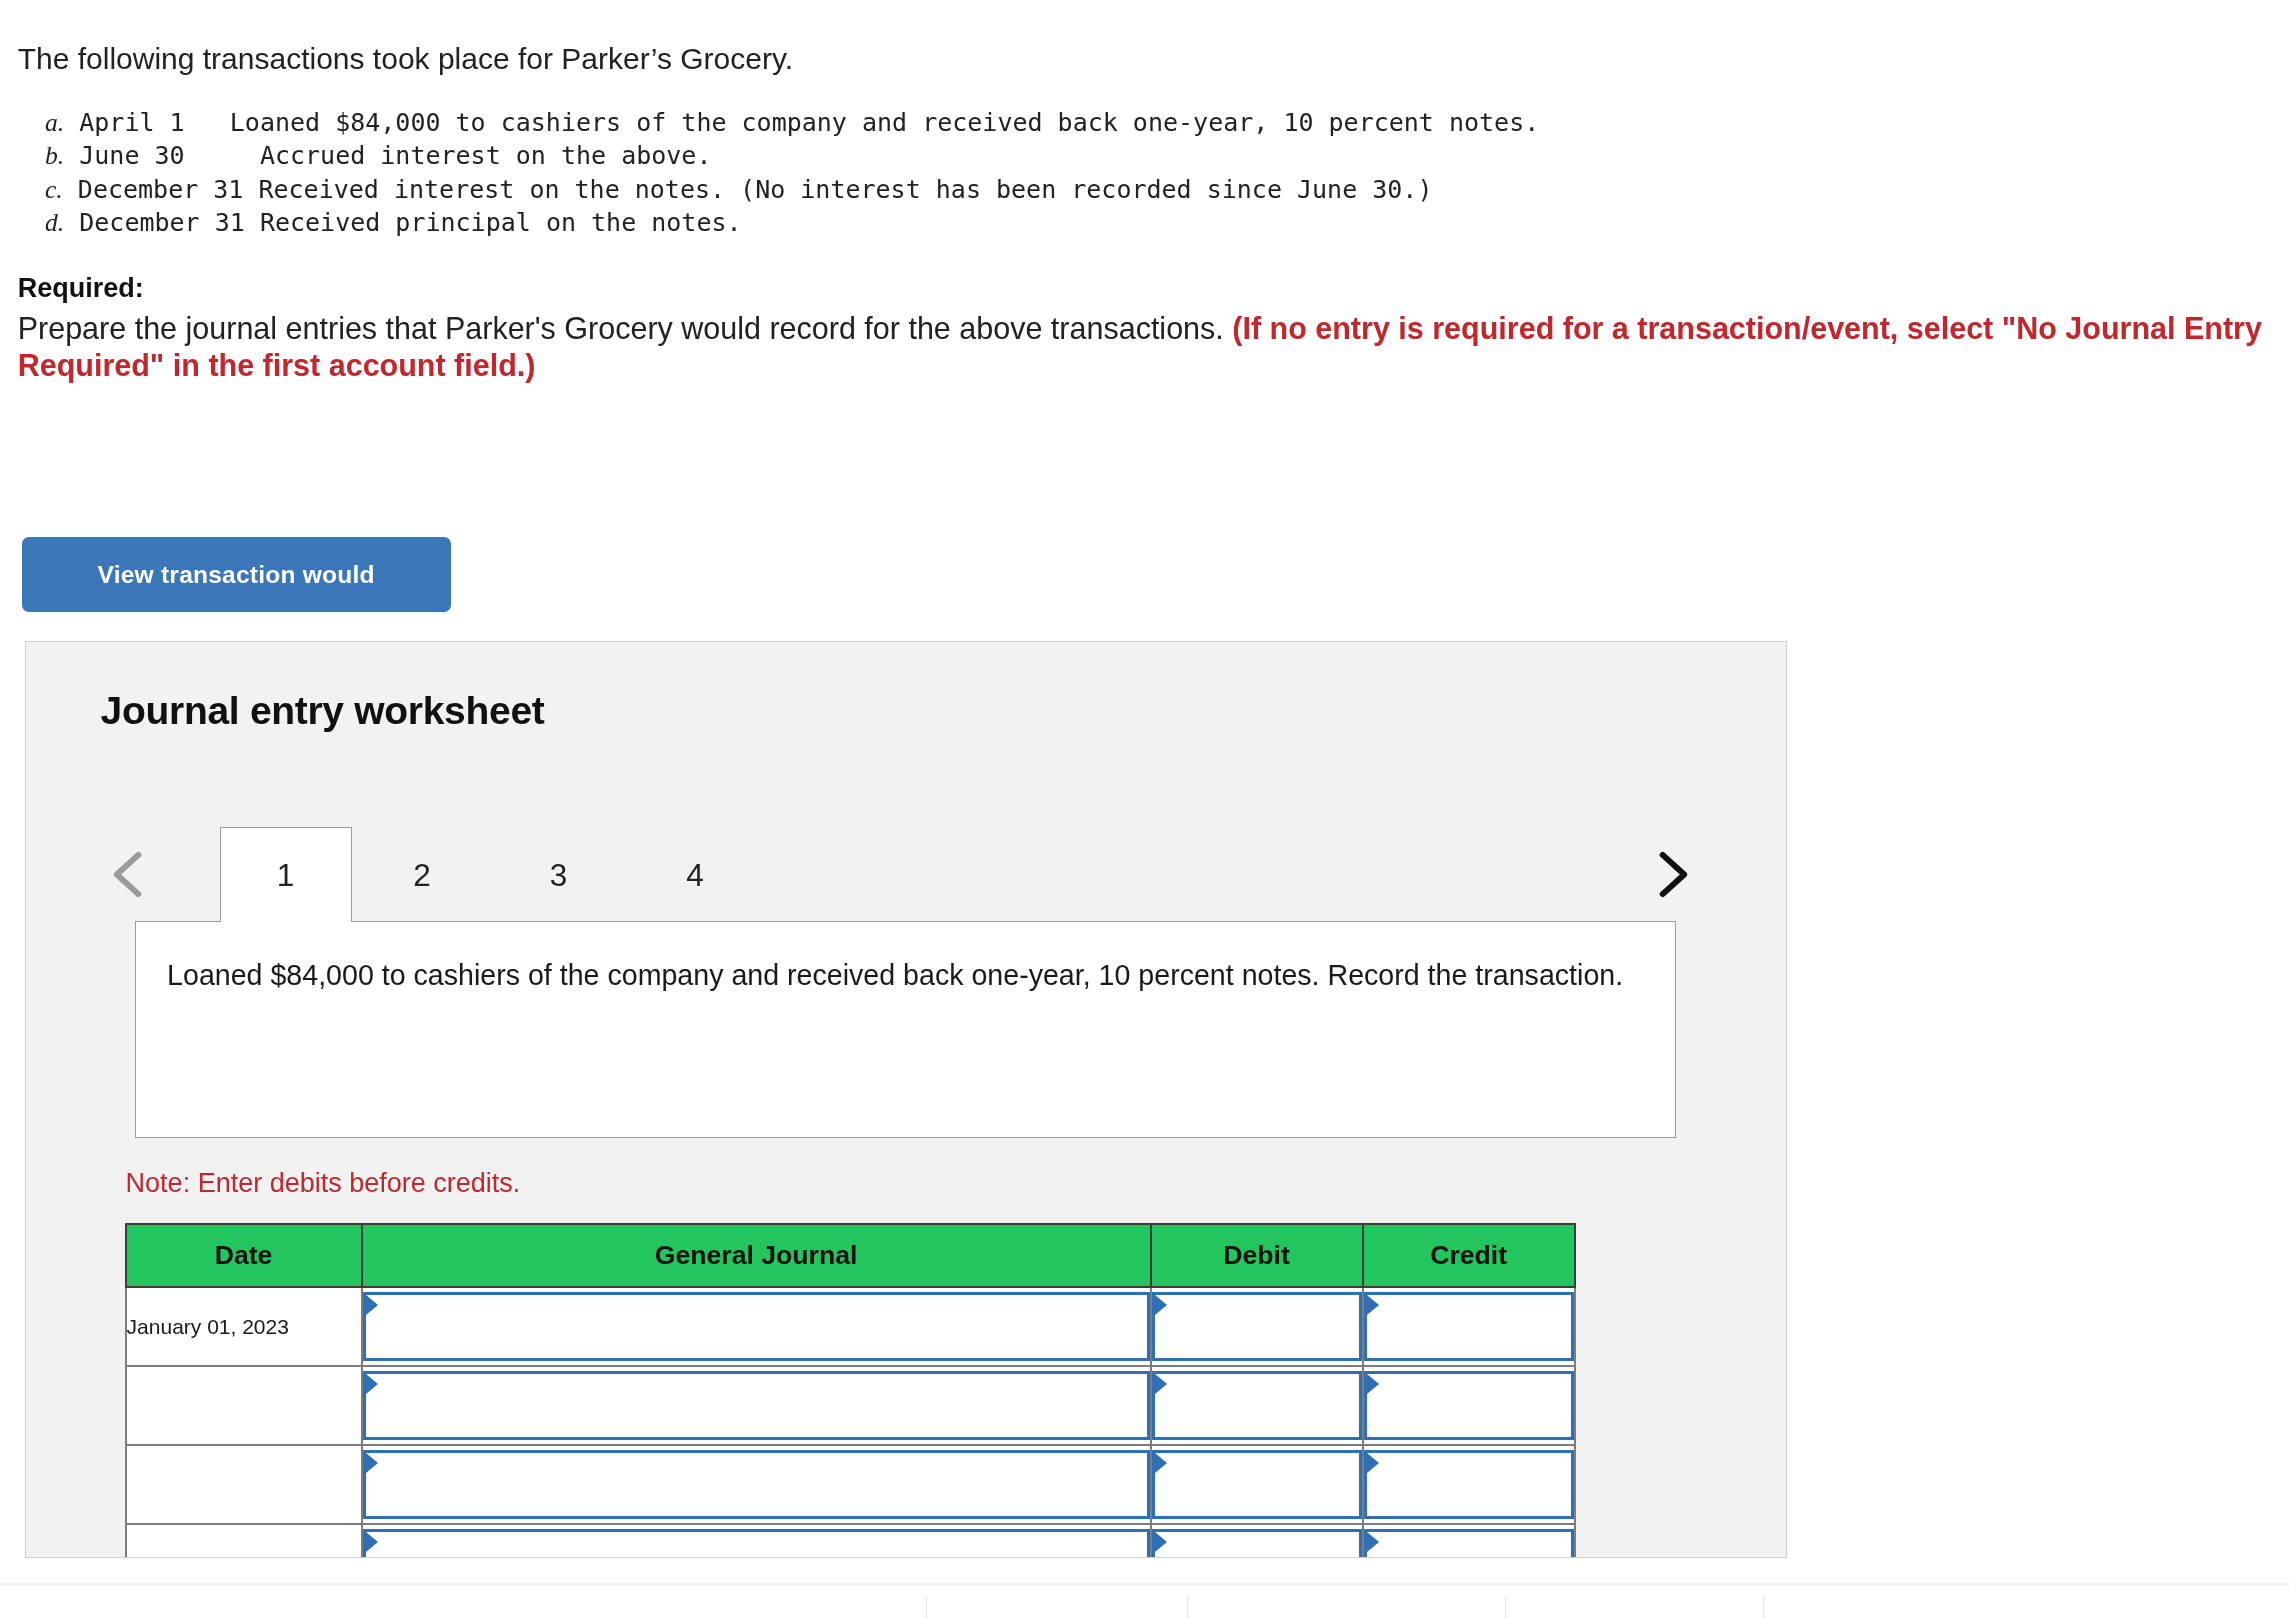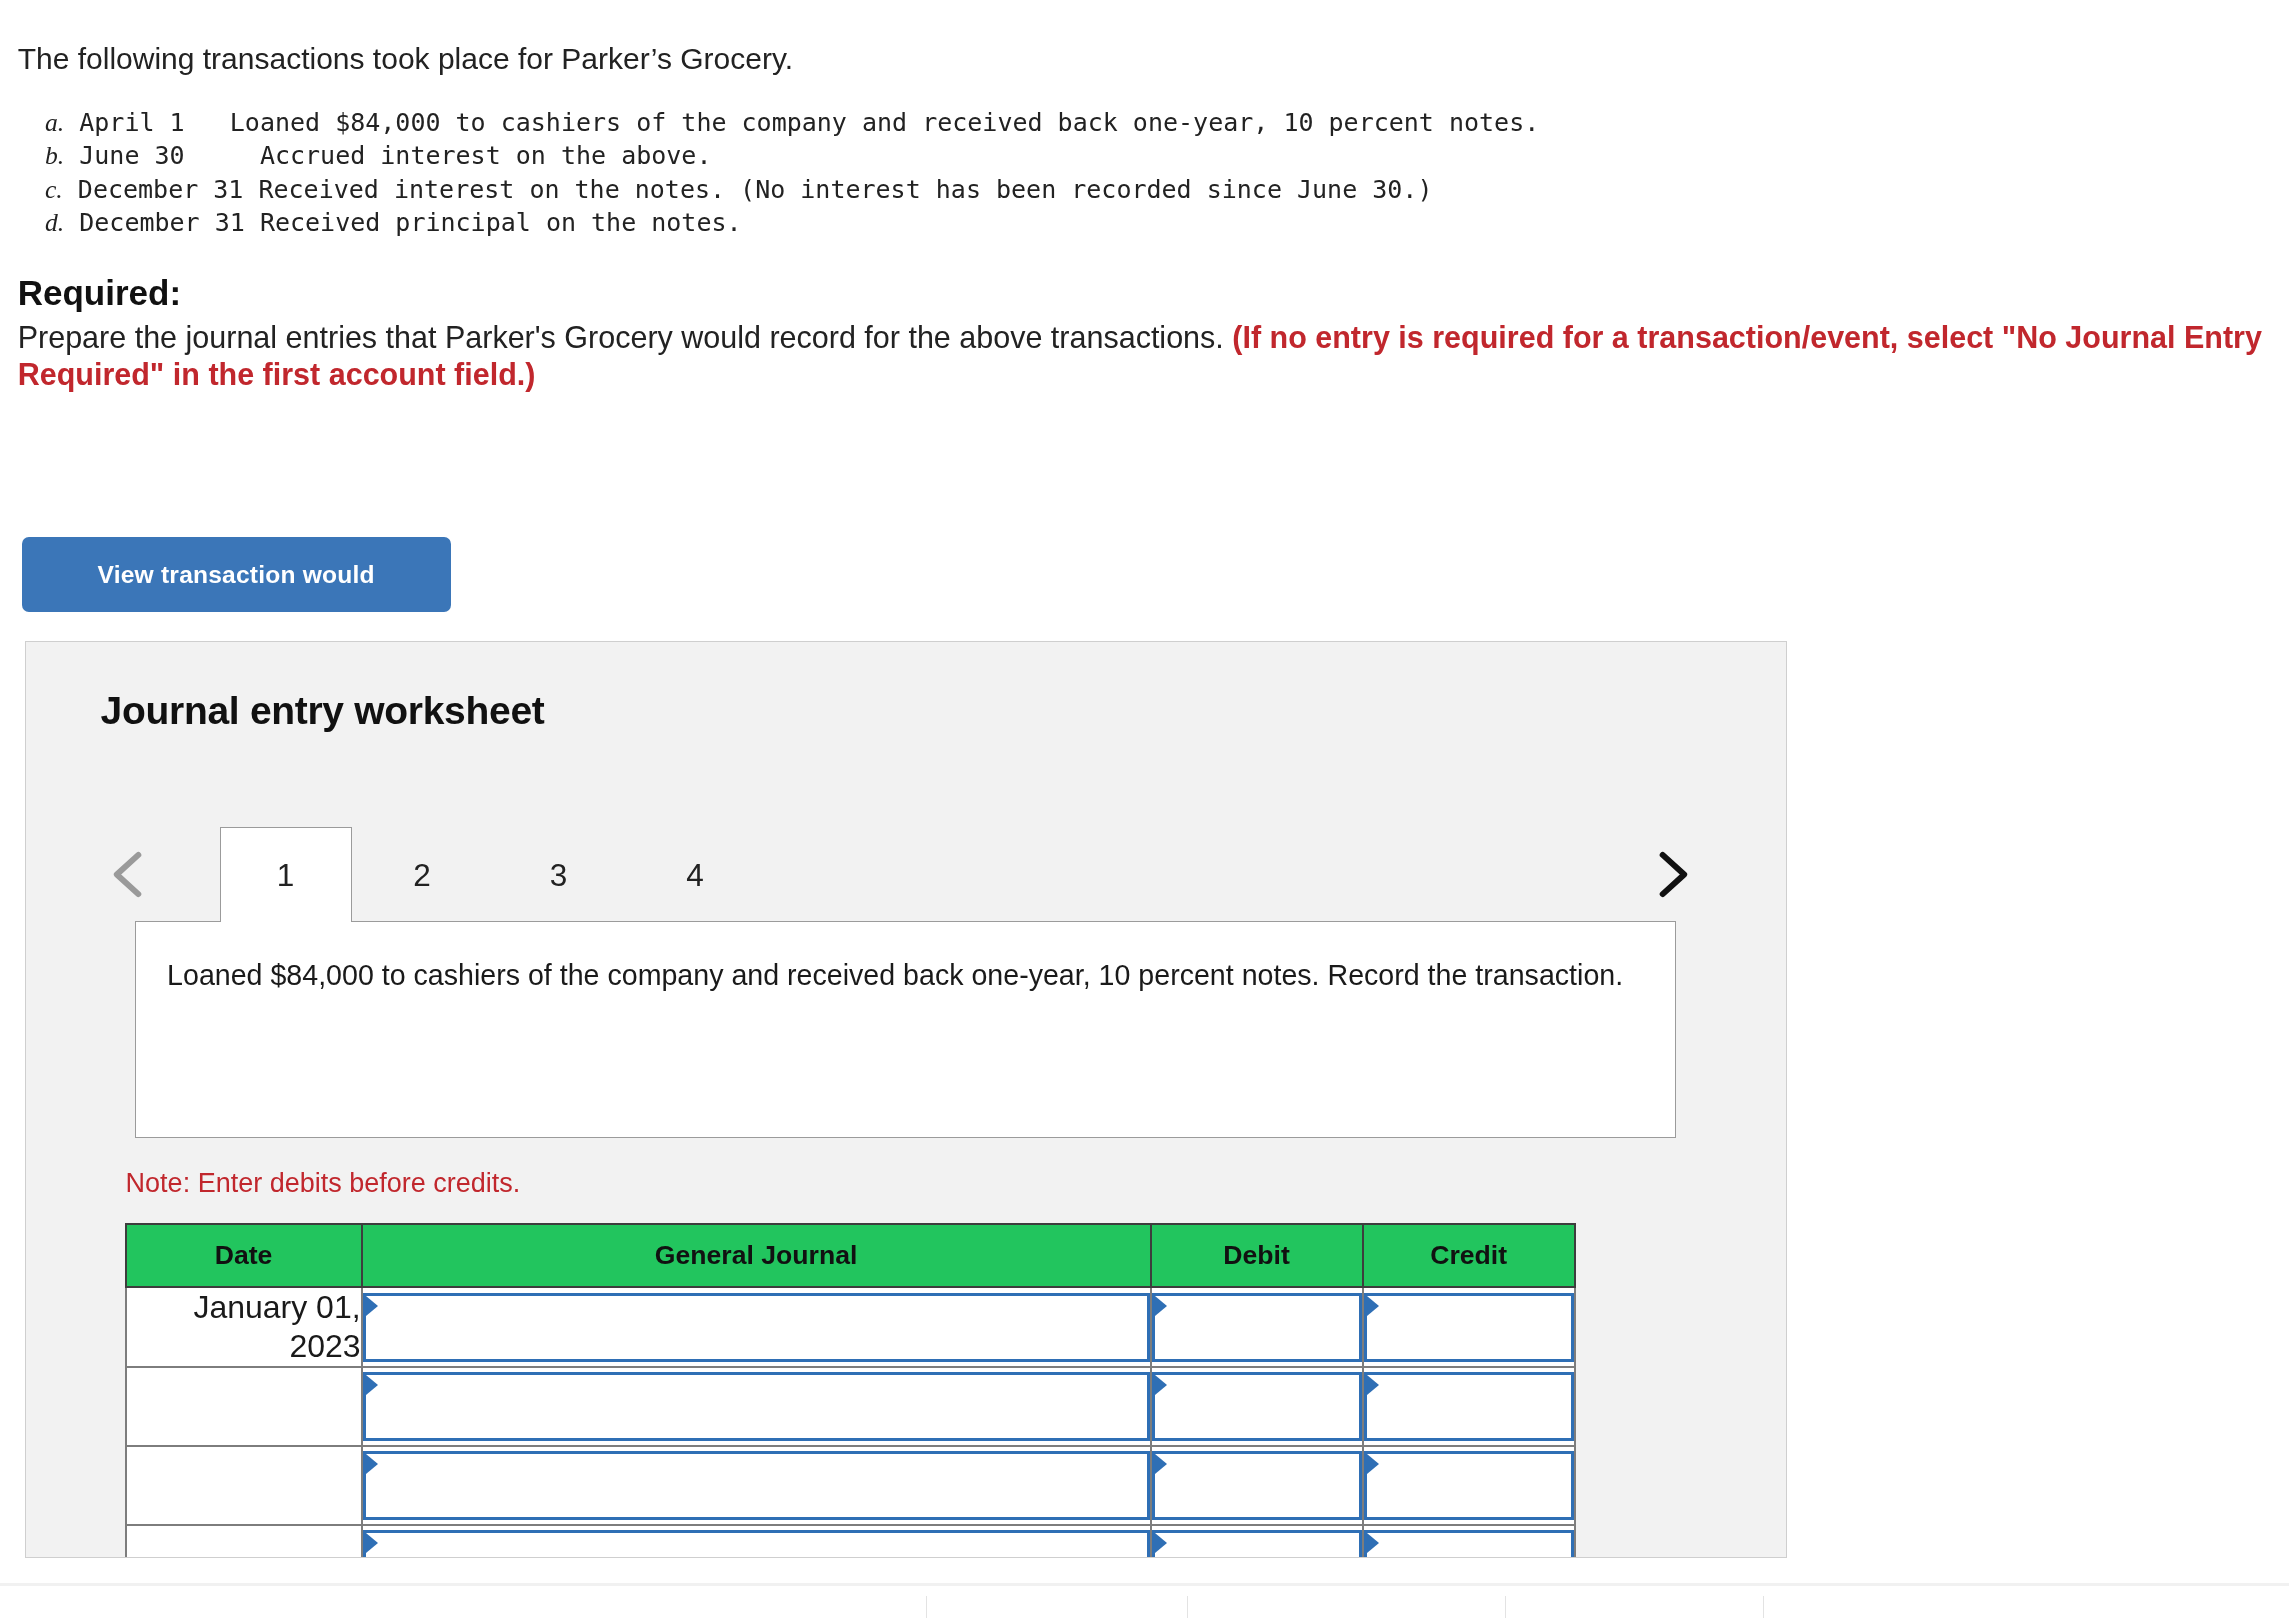--- a/index.html
+++ b/index.html
@@ -38,21 +38,21 @@
     white-space: pre;
   }
   .txn-letter {
     font-style: italic;
     font-family: "Liberation Serif", serif;
     font-size: 25.6px;
   }
 
   
   .required-head {
-    font-size: 35px;
+    font-size: 27px;
     font-weight: bold;
     padding: 33px 0 0 17.7px;
     color: #111;
   }
   .required-body {
     font-size: 30.5px;
     line-height: 1.22;
     padding: 5.9px 17.7px 0 17.7px;
     max-width: 2256px;
     color: #222;
@@ -202,22 +202,22 @@
   .col-credit { width: 212px; }
 
   .jtable td {
     border: 2px solid #7d7d7d;
     padding: 0;
     height: 77px;
     background: #ffffff;
     vertical-align: middle;
   }
   .date-cell {
-    text-align: right;
-    font-size: 32px;
+    text-align: left;
+    font-size: 21px;
     color: #1a1a1a;
     line-height: 1.22;
     padding: 2px 13.8px;
   }
   .input-cell { position: relative; padding: 3px 2px 3px 3px; }
   .field {
     position: relative;
     height: 69px;
     border: 3px solid #2f6fb5;
     background: #ffffff;

